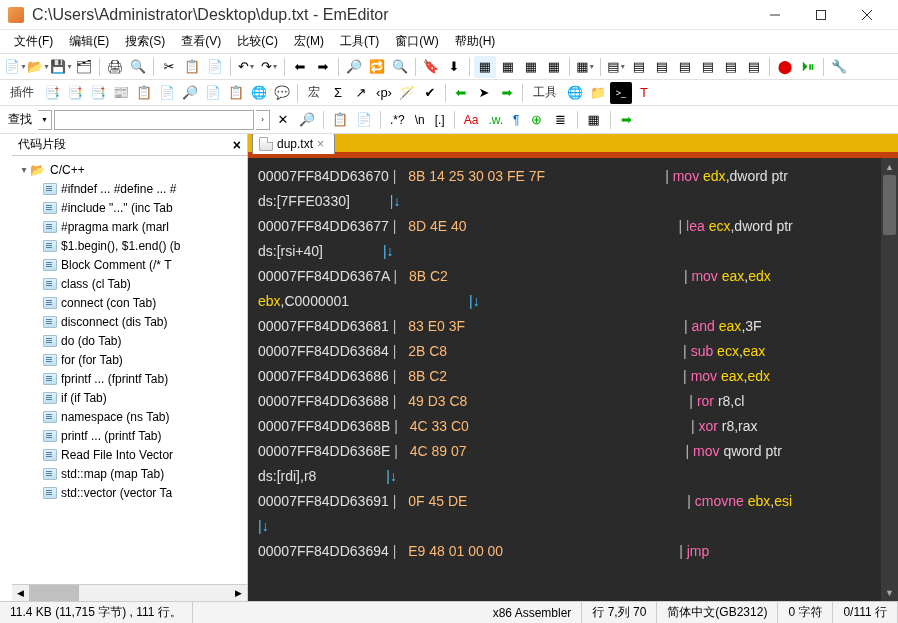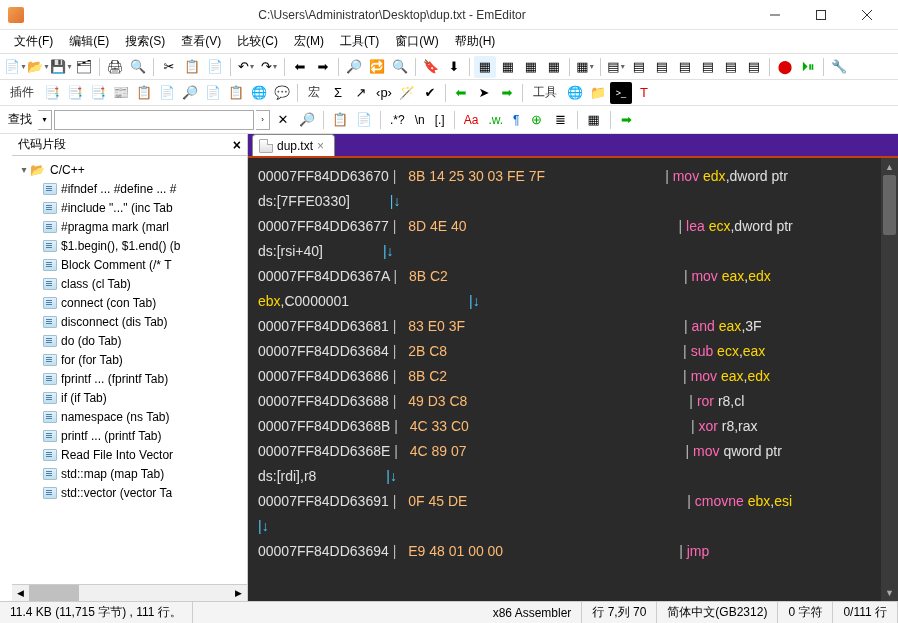--- a/index.html
+++ b/index.html
@@ -1,21 +1,21 @@
 <!DOCTYPE html>
 <html><head>
 <meta charset="utf-8">
 <style>
 * { margin: 0; padding: 0; box-sizing: border-box; font-family: "Segoe UI", "Microsoft YaHei", sans-serif; }
 body { width: 898px; height: 623px; background: #fff; font-size: 12px; overflow: hidden; display: flex; flex-direction: column; }
 
 
 .titlebar { background: #fff; height: 30px; display: flex; align-items: center; padding: 0 8px; border-bottom: 1px solid #e5e5e5; }
 .titlebar .app-icon { width: 16px; height: 16px; background: linear-gradient(135deg,#f0a050,#e07030); margin-right: 8px; border-radius: 2px; }
-.titlebar .title { flex: 1; color: #333; font-size: 12px; text-align: center; }
+.titlebar .title { flex: 1; color: #333; font-size: 16px; }
 .titlebar .win-btns { display: flex; }
 .titlebar .win-btn { width: 46px; height: 30px; display: flex; align-items: center; justify-content: center; cursor: pointer; color: #333; }
 
 
 .menubar { height: 24px; display: flex; align-items: center; padding: 0 6px; border-bottom: 1px solid #e0e0e0; }
 .menubar .menu-item { padding: 2px 8px; cursor: pointer; font-size: 12px; }
 
 
 .toolbar { height: 26px; display: flex; align-items: center; padding: 1px 4px; border-bottom: 1px solid #e0e0e0; gap: 1px; flex-wrap: nowrap; overflow: hidden; }
 .tbtn { width: 22px; height: 22px; display: flex; align-items: center; justify-content: center; cursor: pointer; border-radius: 2px; font-size: 13px; }
@@ -45,21 +45,21 @@
 .tree-row.child { padding-left: 28px; }
 .ico-snip { display: inline-block; width: 14px; height: 12px; border: 1px solid #a0c0d0; background: linear-gradient(#e0f0ff,#c0e0f0); border-radius: 1px; position: relative; }
 .ico-snip::after { content: ""; position: absolute; left: 2px; top: 2px; width: 6px; height: 1px; background: #5080a0; box-shadow: 0 2px #5080a0, 0 4px #5080a0; }
 .left-scroll { height: 17px; border-top: 1px solid #ccc; display: flex; align-items: center; }
 .left-scroll .arrow { width: 17px; height: 17px; background: #f0f0f0; display: flex; align-items: center; justify-content: center; font-size: 9px; cursor: pointer; }
 .left-scroll .thumb { height: 17px; flex: 0 0 50px; background: #c0c0c0; margin-left: 0; }
 .left-scroll .track { flex: 1; background: #f0f0f0; height: 17px; }
 
 
 .right { flex: 1; display: flex; flex-direction: column; overflow: hidden; }
-.tabs { height: 24px; display: flex; align-items: flex-start; background: #4c1d95; border-bottom: 2px solid #c2410c; padding-left: 4px; }
+.tabs { height: 24px; display: flex; align-items: center; background: #eab308; border-bottom: 6px solid #c2410c; padding-left: 4px; }
 .tab { height: 22px; display: flex; align-items: center; padding: 0 10px 0 6px; background: #fff; border: 1px solid #888; border-bottom: none; border-radius: 4px 4px 0 0; cursor: pointer; gap: 4px; font-size: 12px; }
 .tab .dico { width: 14px; height: 14px; background: linear-gradient(#fff,#e0e0e0); border: 1px solid #aaa; border-radius: 1px; position: relative; }
 .tab .dico::after { content: ""; position: absolute; right: -1px; top: -1px; width: 5px; height: 5px; background: #fff; border-left: 1px solid #aaa; border-bottom: 1px solid #aaa; }
 
 .editor-wrap { flex: 1; display: flex; background: #2a2a2a; overflow: hidden; position: relative; }
 .editor { flex: 1; padding: 6px 10px; font-family: "Consolas", monospace; font-size: 14px; line-height: 25px; color: #e0e0e0; overflow: hidden; }
 .editor .ln { white-space: nowrap; }
 .addr { color: #e0e0e0; }
 .bar { color: #bbb; }
 .hex { color: #fdba74; margin-left: 8px; }

